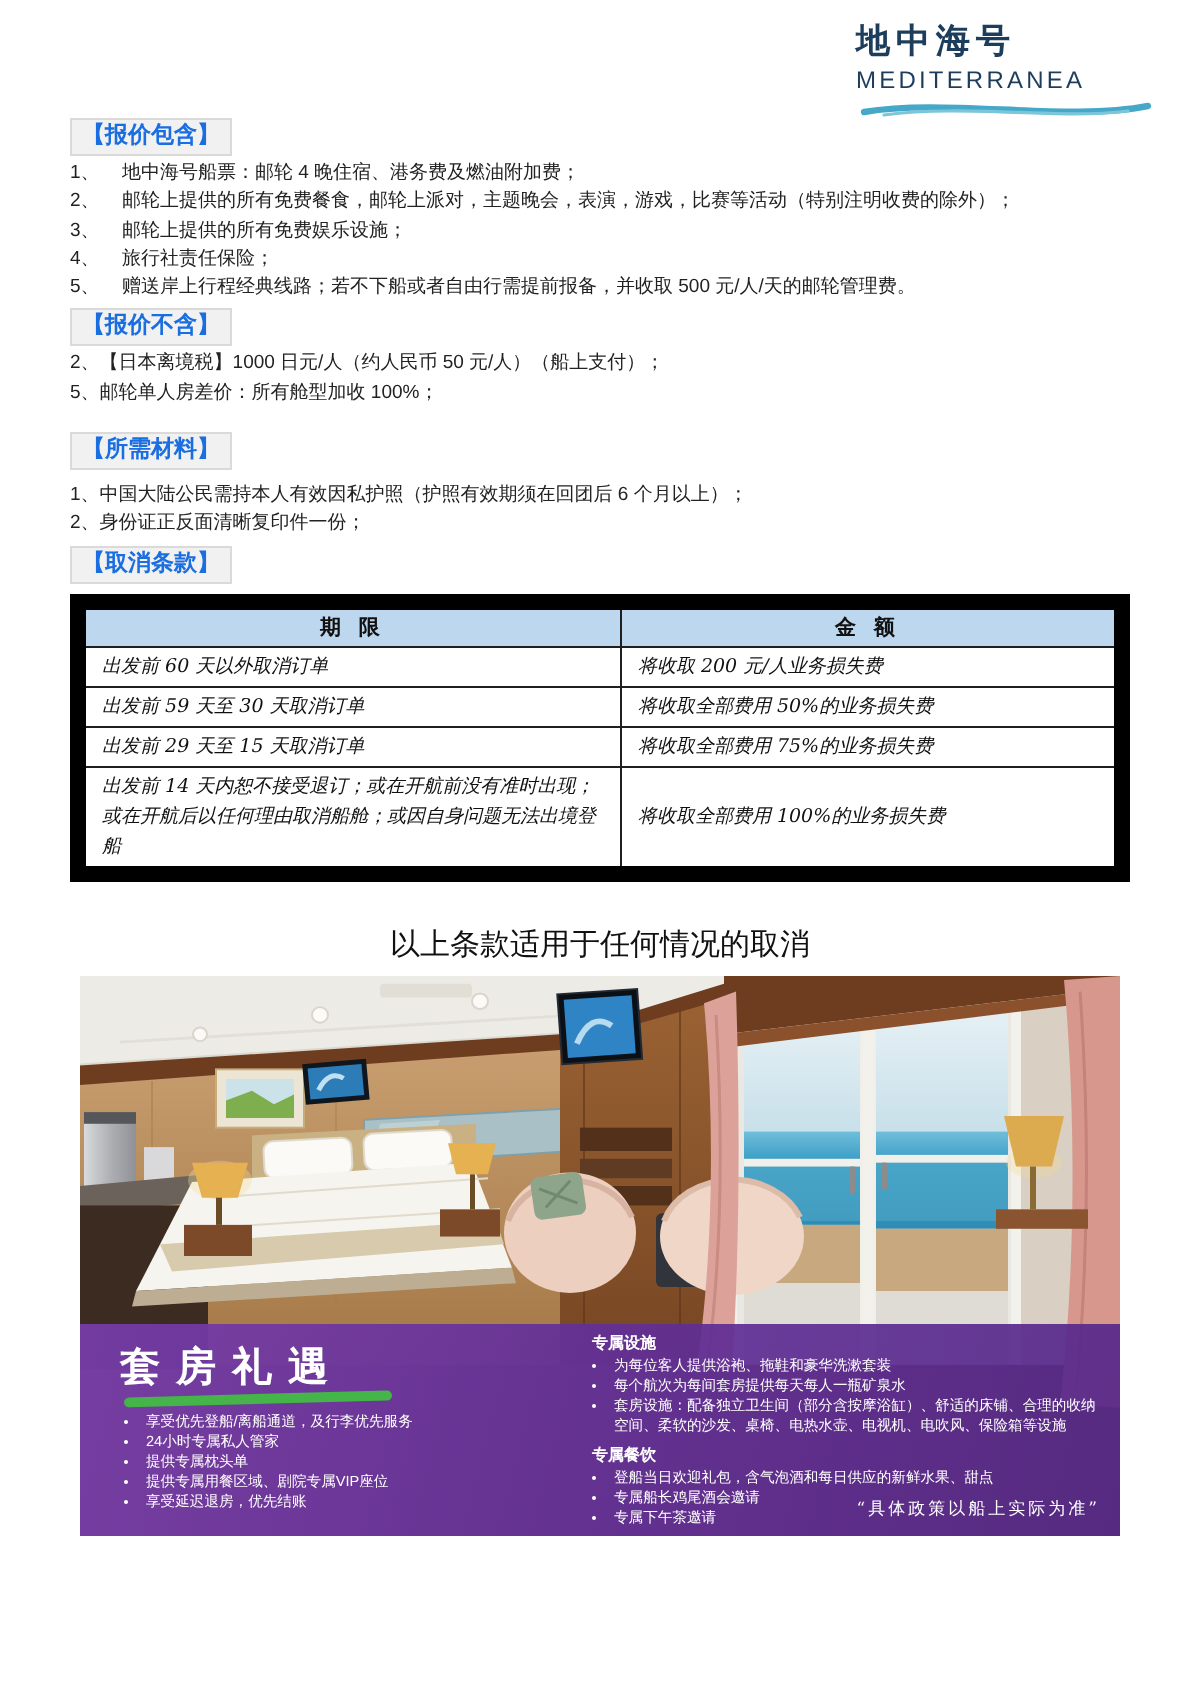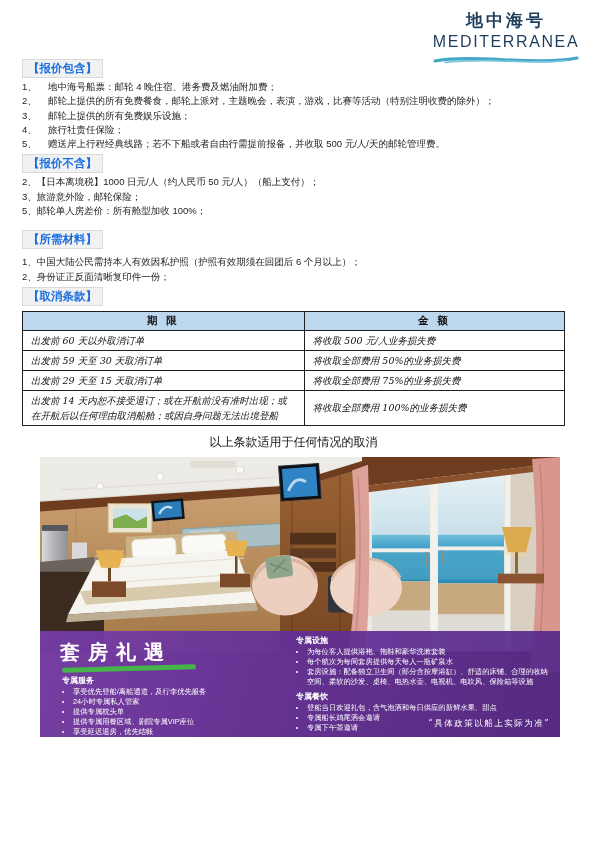--- a/index.html
+++ b/index.html
@@ -5,50 +5,50 @@
   * { box-sizing: border-box; }
   html,body { margin:0; padding:0; }
   body {
     width:600px; height:848px; background:#ffffff;
     font-family:"Liberation Sans", sans-serif; color:#1a1a1a;
     position:relative; overflow:hidden;
   }
   .page { width:600px; height:848px; position:relative; background:#fff; }
 
   
-  .logo { position:absolute; top:9px; right:16px; text-align:center; width:156px; }
+  .logo { position:absolute; top:9px; right:16px; width:156px; }
   .logo-cn { font-size:17px; font-weight:600; color:#1d3d5c; letter-spacing:3px; }
-  .logo-en { font-size:16px; color:#1d3d5c; letter-spacing:1.6px; margin-top:1px; }
+  .logo-en { font-size:12px; color:#1d3d5c; letter-spacing:1.6px; margin-top:1px; }
   .logo-wave { margin-top:0; }
 
   
-  .content { padding:56px 35px 0 22px; }
+  .content { padding:56px 35px 0 35px; }
   .badge {
     display:inline-block; background:#f1f1f1; border:1px solid #dadada;
     color:#1a6ee0; font-weight:bold; font-size:11.5px;
     padding:1px 5px 2px 5px; margin:3px 0 2px 0; line-height:14px;
   }
   .badge.gap-after { margin-bottom:6px;margin-top:12px; }
   .item { font-size:9.5px; line-height:14.3px; color:#222; }
   .item-flex { display:flex; }
   .item-num { flex:none; width:26px; }
   .item-text { flex:1; }
 
   
-  table.cancel { border-collapse:collapse; width:100%; margin-top:3px; border:1px solid #000000; }
+  table.cancel { border-collapse:collapse; width:100%; margin-top:3px; border:8px solid #000000; }
   table.cancel th {
     background:#bdd7ee; border:1px solid #1f1f1f; font-size:10.5px;
     padding:2px; letter-spacing:3px; font-weight:bold; color:#111;
   }
   table.cancel td {
     border:1px solid #1f1f1f; font-family:"DejaVu Serif", serif; font-style:italic;
     font-size:9.5px; padding:2px 8px; line-height:15px; color:#111;margin-left:36px;
   }
   td.amount { width:48%; }
-  .table-note { text-align:center; font-size:12px; margin-top:8px; color:#111; }
+  .table-note { text-align:center; font-size:15px; margin-top:22px; color:#111; }
 
   
   .photo { position:relative; width:520px; height:280px; margin:6px auto 0 auto; overflow:hidden; }
   .scene { position:absolute; inset:0; width:100%; height:100%; display:block; }
   .overlay {
     position:absolute; left:0; right:0; bottom:0; height:106px;
     background:linear-gradient(105deg, rgba(118,60,168,0.94) 0%, rgba(96,45,150,0.92) 55%, rgba(82,37,136,0.90) 100%);
     color:#fff;
   }
   .suite-title { position:absolute; left:20px; top:8px; font-size:20px; font-weight:bold; letter-spacing:8px; white-space:nowrap; }
@@ -104,21 +104,20 @@
       </div>
       <div class="item item-flex">
         <span class="item-num">5、</span>
         <span class="item-text">赠送岸上行程经典线路；若不下船或者自由行需提前报备，并收取 500 元/人/天的邮轮管理费。</span>
       </div>
     </div>
 
     <div>
       <div class="badge">【报价不含】</div>
       <div class="item">2、【日本离境税】1000 日元/人（约人民币 50 元/人）（船上支付）；</div>
-      <div class="item">3、旅游意外险，邮轮保险；</div>
       <div class="item">5、邮轮单人房差价：所有舱型加收 100%；</div>
     </div>
 
     <div>
       <div class="badge gap-after">【所需材料】</div>
       <div class="item">1、中国大陆公民需持本人有效因私护照（护照有效期须在回团后 6 个月以上）；</div>
       <div class="item">2、身份证正反面清晰复印件一份；</div>
     </div>
 
     <div>
@@ -126,21 +125,21 @@
       <table class="cancel">
         <thead>
           <tr>
             <th>期 限</th>
             <th class="amount">金 额</th>
           </tr>
         </thead>
         <tbody>
           <tr>
             <td>出发前 60 天以外取消订单</td>
-            <td class="amount">将收取 500 元/人业务损失费</td>
+            <td class="amount">将收取 200 元/人业务损失费</td>
           </tr>
           <tr>
             <td>出发前 59 天至 30 天取消订单</td>
             <td class="amount">将收取全部费用 50%的业务损失费</td>
           </tr>
           <tr>
             <td>出发前 29 天至 15 天取消订单</td>
             <td class="amount">将收取全部费用 75%的业务损失费</td>
           </tr>
           <tr>
@@ -292,21 +291,20 @@
       <polygon points="462,72 492,72 486,98 468,98" fill="#DCAA4F"></polygon>
       <rect x="475" y="98" width="3" height="22" fill="#8A6B33"></rect>
       <rect x="458" y="120" width="46" height="10" fill="#8A5430"></rect>
     </svg>
 
     <div class="overlay">
       <div class="suite-title">套房礼遇</div>
       <div class="suite-underline"></div>
 
       <div class="suite-group g-services">
-        <div class="group-heading">专属服务</div>
         <ul class="g-items">
           <li>享受优先登船/离船通道，及行李优先服务</li>
           <li>24小时专属私人管家</li>
           <li>提供专属枕头单</li>
           <li>提供专属用餐区域、剧院专属VIP座位</li>
           <li>享受延迟退房，优先结账</li>
         </ul>
       </div>
 
       <div class="suite-group g-dining">

